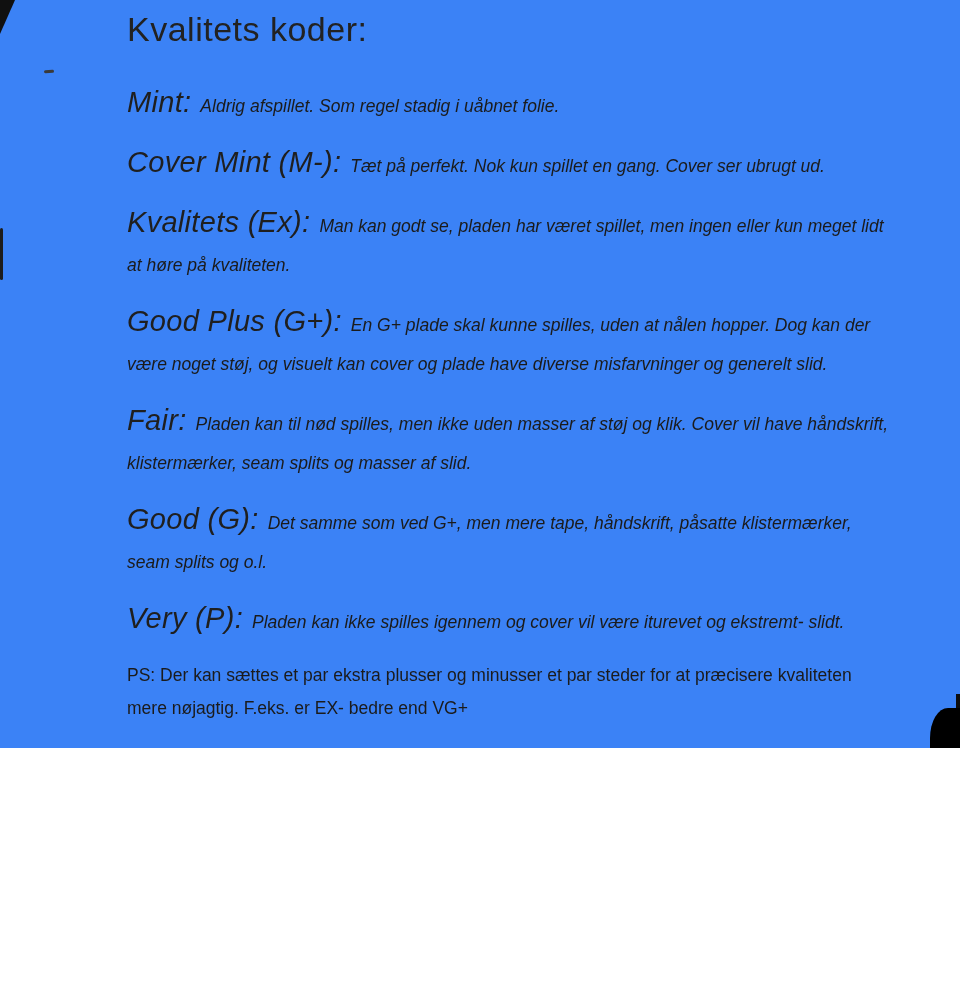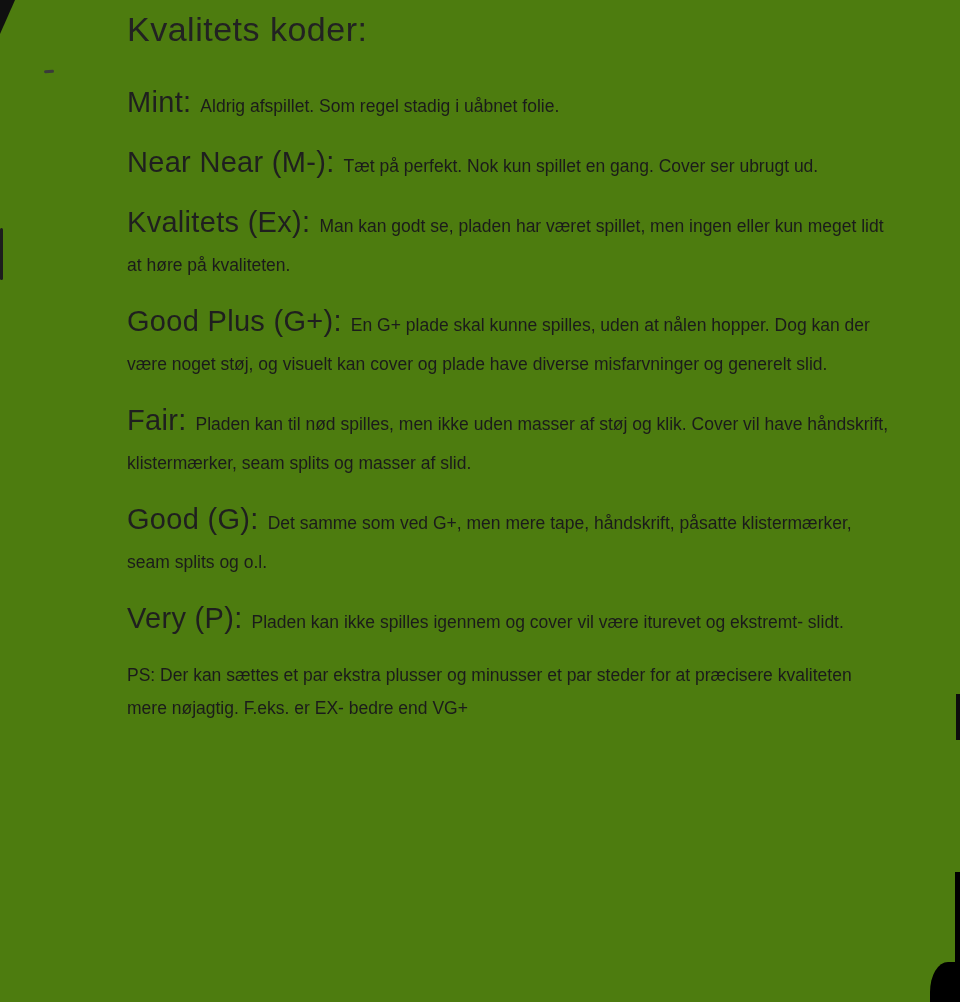--- a/index.html
+++ b/index.html
@@ -3,22 +3,22 @@
 <meta charset="utf-8">
 <style>
   html, body {
     margin: 0;
     padding: 0;
     background: #ffffff;
   }
   .scan-page {
     position: relative;
     width: 960px;
-    height: 1002px;
-    background: #4d7c0f;
+    height: 748px;
+    background: #3b82f6;
     overflow: hidden;
     font-family: "Liberation Sans", "DejaVu Sans", sans-serif;
     color: #1c1c1c;
   }
   .content {
     position: absolute;
     top: 10px;
     left: 127px;
     width: 770px;
   }
@@ -27,20 +27,21 @@
     font-weight: 400;
     letter-spacing: 0.5px;
     color: #222;
     margin: 0 0 34px 0;
   }
   .entry {
     margin: 0 0 17px 0;
     font-size: 17.5px;
     line-height: 39px;
     color: #1b1b1b;
+    font-style: italic;
   }
   .term {
     font-size: 29px;
     letter-spacing: 0.3px;
     color: #1f1f1f;
     margin-right: 9px;
     vertical-align: baseline;
   }
   .desc {
     vertical-align: baseline;
@@ -97,21 +98,21 @@
 
   <div class="content">
 
     <h1 class="title">Kvalitets koder:</h1>
 
     <p class="entry">
       <span class="term">Mint:</span><span class="desc">Aldrig afspillet. Som regel stadig i uåbnet folie.</span>
     </p>
 
     <p class="entry">
-      <span class="term">Near Near (M-):</span><span class="desc">Tæt på perfekt. Nok kun spillet en gang. Cover ser ubrugt ud.</span>
+      <span class="term">Cover Mint (M-):</span><span class="desc">Tæt på perfekt. Nok kun spillet en gang. Cover ser ubrugt ud.</span>
     </p>
 
     <p class="entry">
       <span class="term">Kvalitets (Ex):</span><span class="desc">Man kan godt se, pladen har været spillet, men ingen eller kun meget lidt at høre på kvaliteten.</span>
     </p>
 
 
 
     <p class="entry">
       <span class="term">Good Plus (G+):</span><span class="desc">En G+ plade skal kunne spilles, uden at nålen hopper. Dog kan der være noget støj, og visuelt kan cover og plade have diverse misfarvninger og generelt slid.</span>

